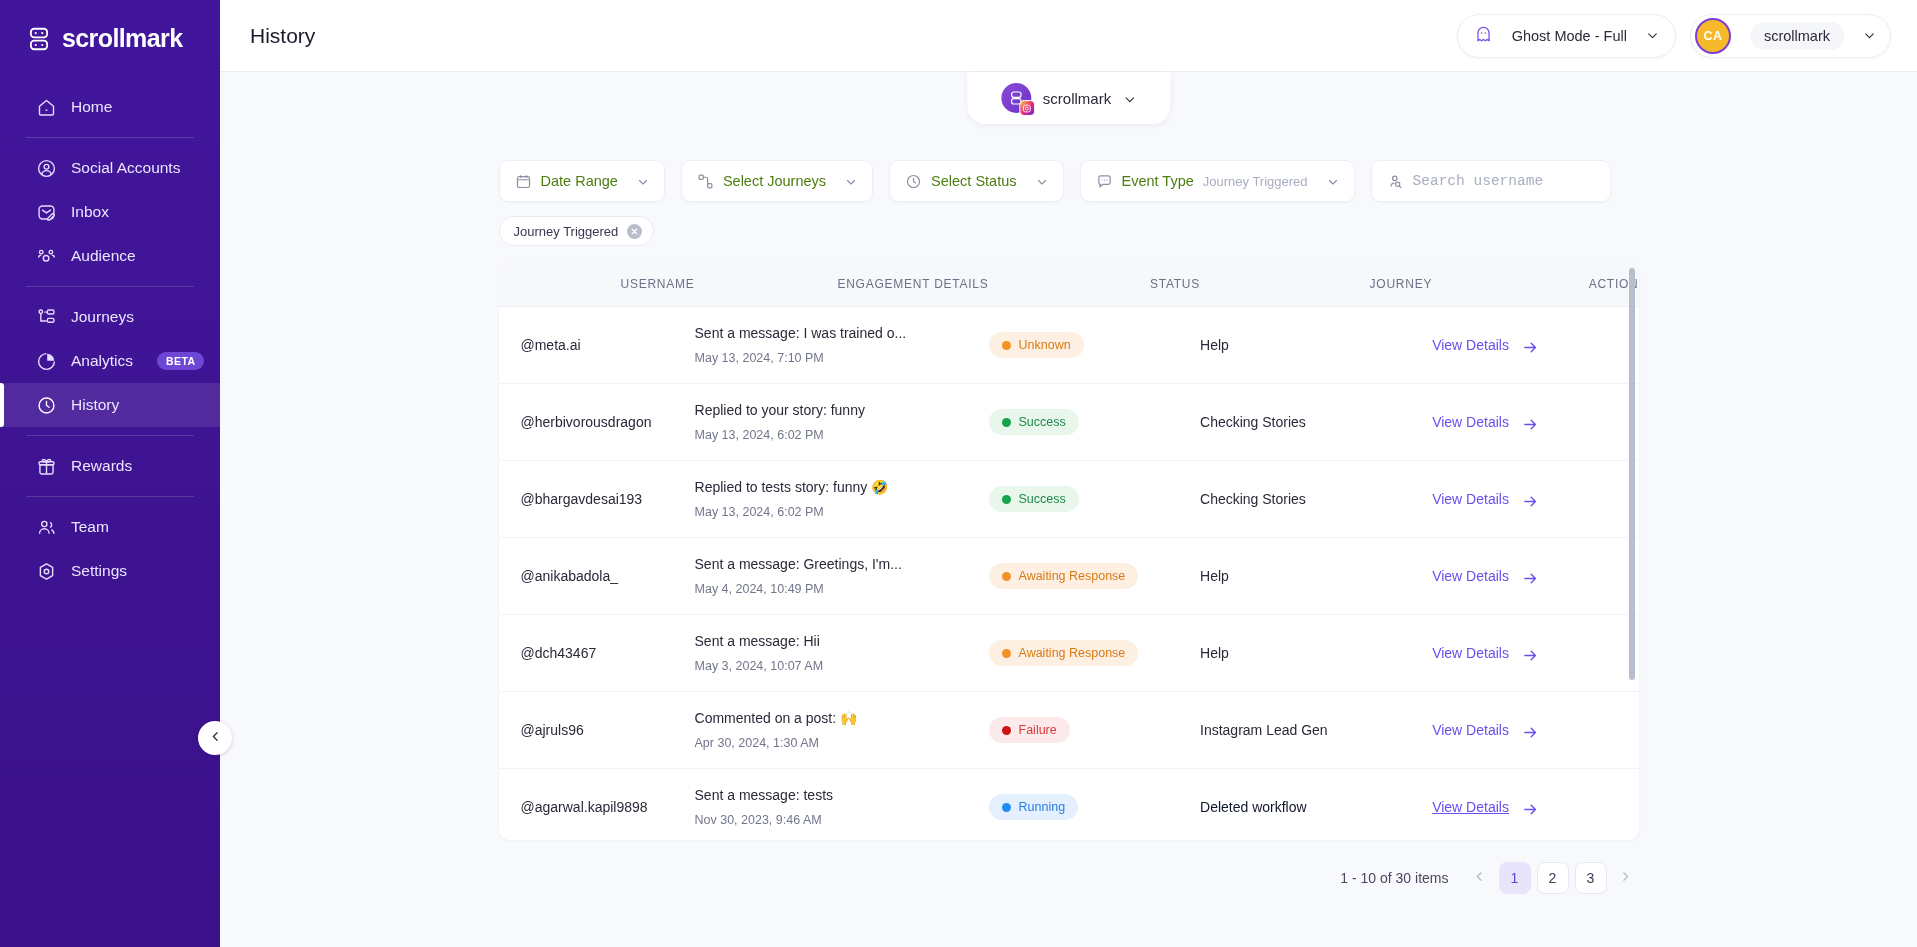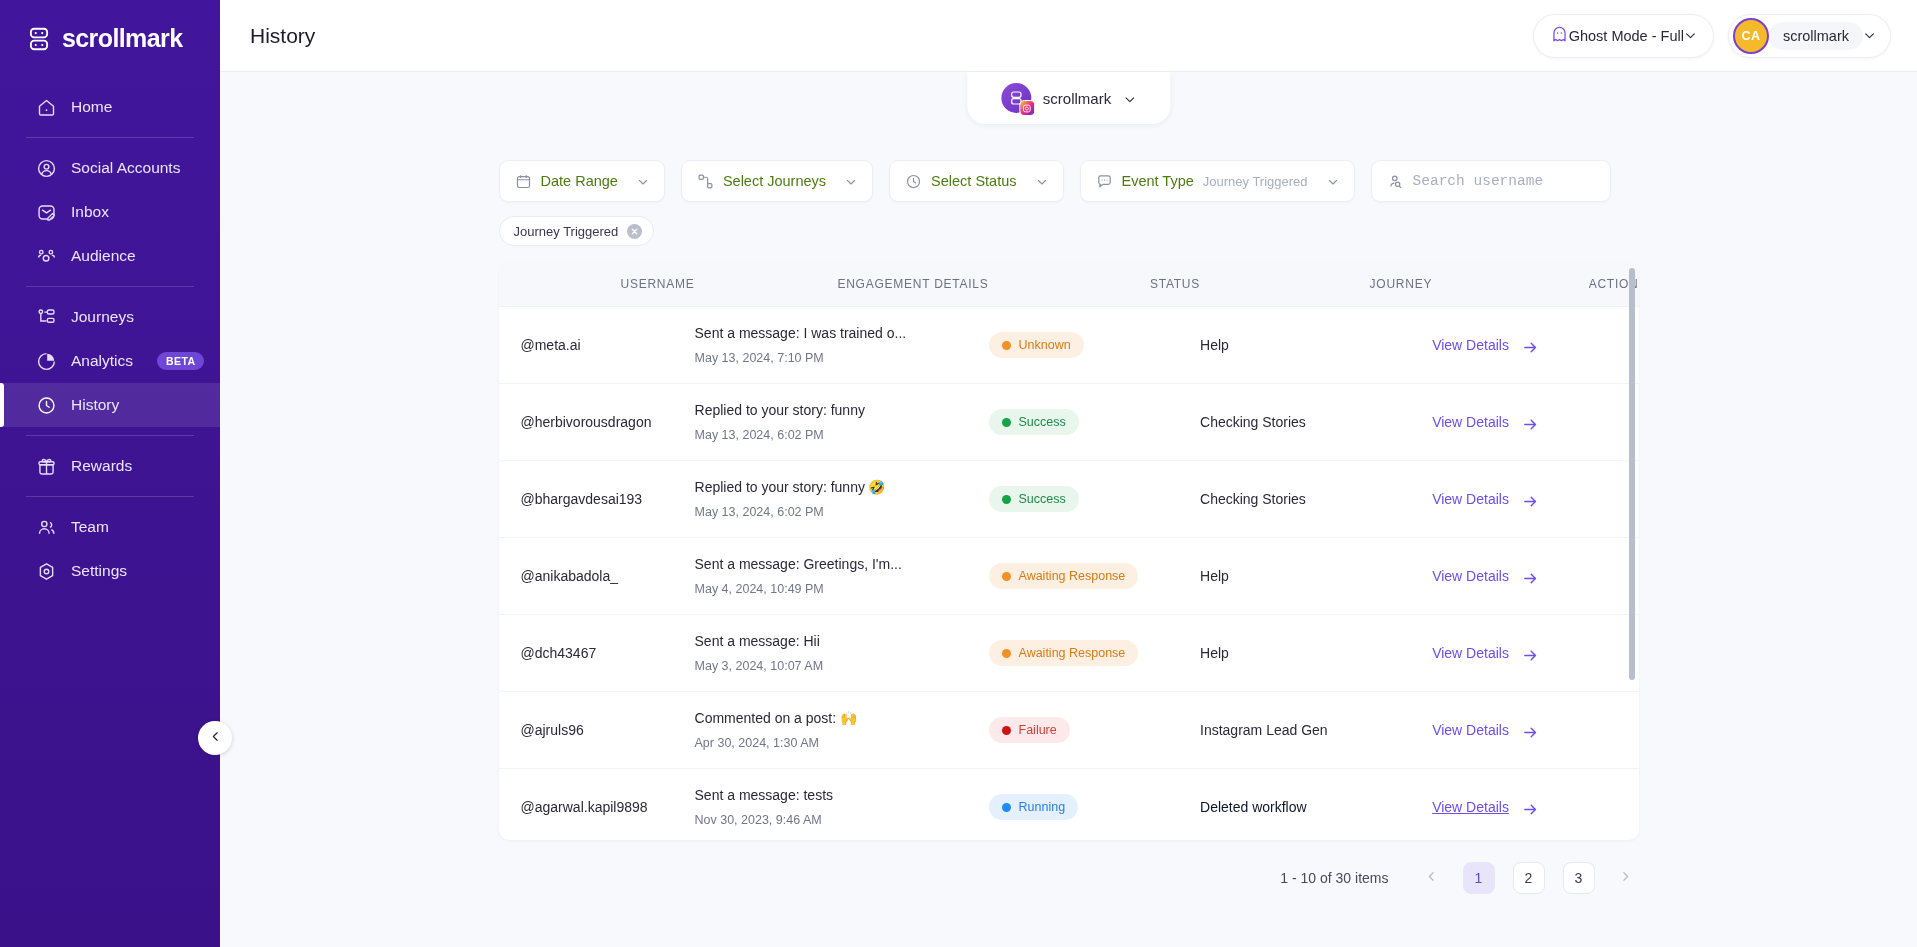--- a/index.html
+++ b/index.html
@@ -54,21 +54,21 @@
 
   
   .main { flex: 1; height: 947px; display: flex; flex-direction: column; background: #f8f9fc; position: relative; }
   .topbar {
     height: 72px; background: #ffffff; display: flex; align-items: center;
     padding: 0 26px 0 30px; border-bottom: 1px solid #eceef5;
   }
   .page-title { font-size: 21px; color: #1d1a2b; font-weight: 500; }
   .topbar-right { margin-left: auto; display: flex; align-items: center; gap: 14px; }
   .pill {
-    display: flex; align-items: center; gap: 0;
+    display: flex; align-items: center; gap: 19px;
     height: 44px; padding: 9px 16px; border-radius: 24px;
     background: #ffffff; border: 1px solid #eceef5;
     box-shadow: 0 1px 3px rgba(40,30,80,0.05);
     font-size: 14.5px; color: #2b2838; cursor: pointer;
   }
   .pill.user { padding: 4px 14px 4px 4px; }
   .avatar {
     width: 36px; height: 36px; border-radius: 50%;
     background: #f5b92a; border: 2.5px solid #7c3fd4;
     display: flex; align-items: center; justify-content: center;
@@ -169,21 +169,21 @@
   .view {
     display: inline-flex; align-items: center; gap: 13px;
     font-size: 14px; color: #6c4df0; cursor: pointer;
   }
   .view.underline span:first-child { text-decoration: underline; }
   .arw { width: 17px; height: 12px; flex: 0 0 17px; }
 
   .tscroll { position: absolute; right: 4px; width: 6px; border-radius: 3px; background: #b8bfcc; }
 
   
-  .pager { display: flex; align-items: center; justify-content: flex-end; gap: 18px; margin-top: 22px; padding-bottom: 8px; }
+  .pager { display: flex; align-items: center; justify-content: flex-end; gap: 6px; margin-top: 22px; padding-bottom: 8px; }
   .pg-count { font-size: 14px; color: #4a4860; margin-right: 12px; }
   .pg-arrow { width: 26px; height: 30px; display: flex; align-items: center; justify-content: center; color: #b6bac9; cursor: pointer; }
   .pg-btn {
     width: 32px; height: 32px; border-radius: 8px;
     display: flex; align-items: center; justify-content: center;
     font-size: 14px; color: #3c3a52; border: 1px solid #e7e9f1; background: #ffffff; cursor: pointer;
   }
   .pg-btn.active { background: #e8e4fb; border-color: #e8e4fb; color: #5b49c9; }
 </style>
 </head>
@@ -525,21 +525,21 @@
                   <td class="c-act"><span class="view">
                       <span>View Details</span>
                       <span class="arw"><svg viewBox="0 0 24 24" fill="none" stroke="#6c4df0" stroke-width="2" stroke-linecap="round" stroke-linejoin="round">
                           <path d="M4 12h15M13 6l6 6-6 6"></path>
                         </svg></span>
                     </span></td>
                 </tr>
                 <tr>
                   <td class="c-user"><span class="uname">@bhargavdesai193</span></td>
                   <td class="c-det">
-                    <div class="det-main">Replied to your story: funny 🤣</div>
+                    <div class="det-main">Replied to tests story: funny 🤣</div>
                     <div class="det-time">May 13, 2024, 6:02 PM</div>
                   </td>
                   <td class="c-stat"><span class="badge" style="background:#e8f6ec;color:#1d8a4a;">
                       <span class="dot" style="background:#16a34a;"></span>
                       <span>Success</span>
                     </span></td>
                   <td class="c-jrn"><span class="jrn">Checking Stories</span></td>
                   <td class="c-act"><span class="view">
                       <span>View Details</span>
                       <span class="arw"><svg viewBox="0 0 24 24" fill="none" stroke="#6c4df0" stroke-width="2" stroke-linecap="round" stroke-linejoin="round">

